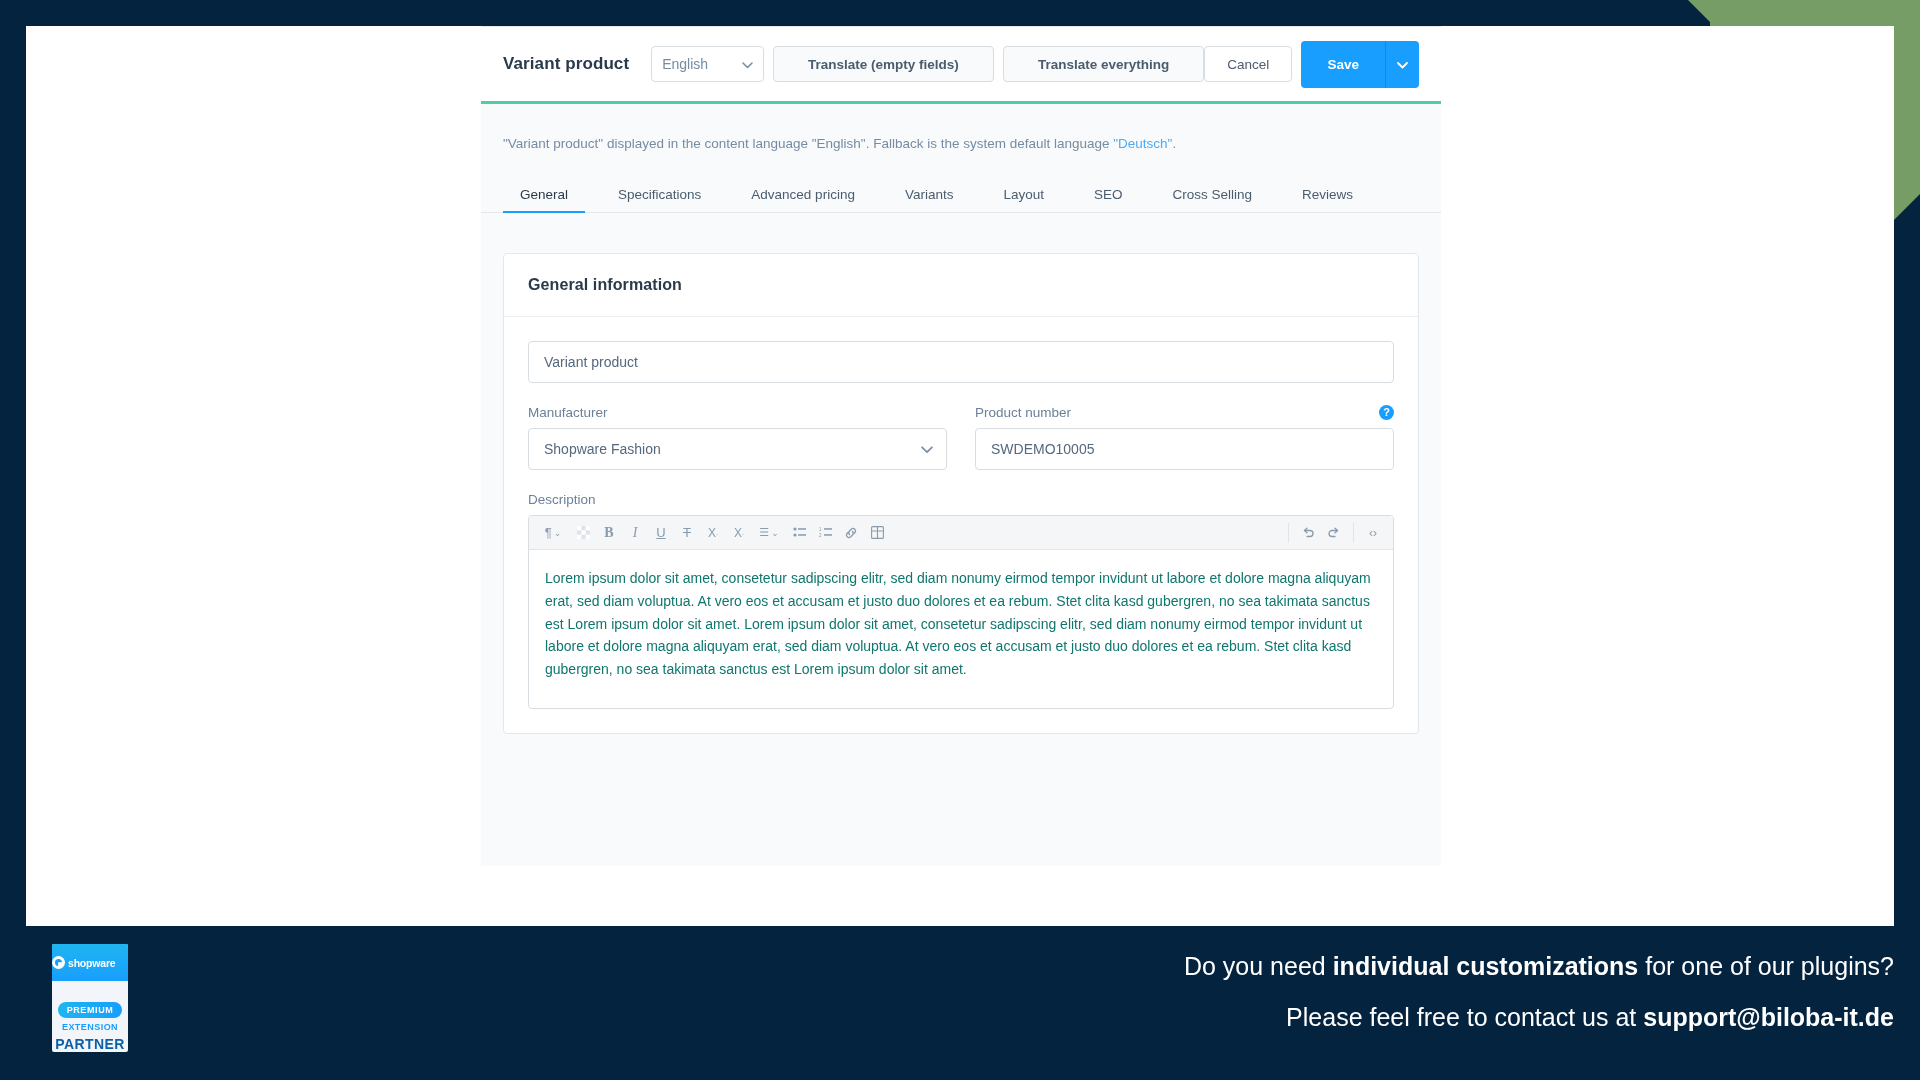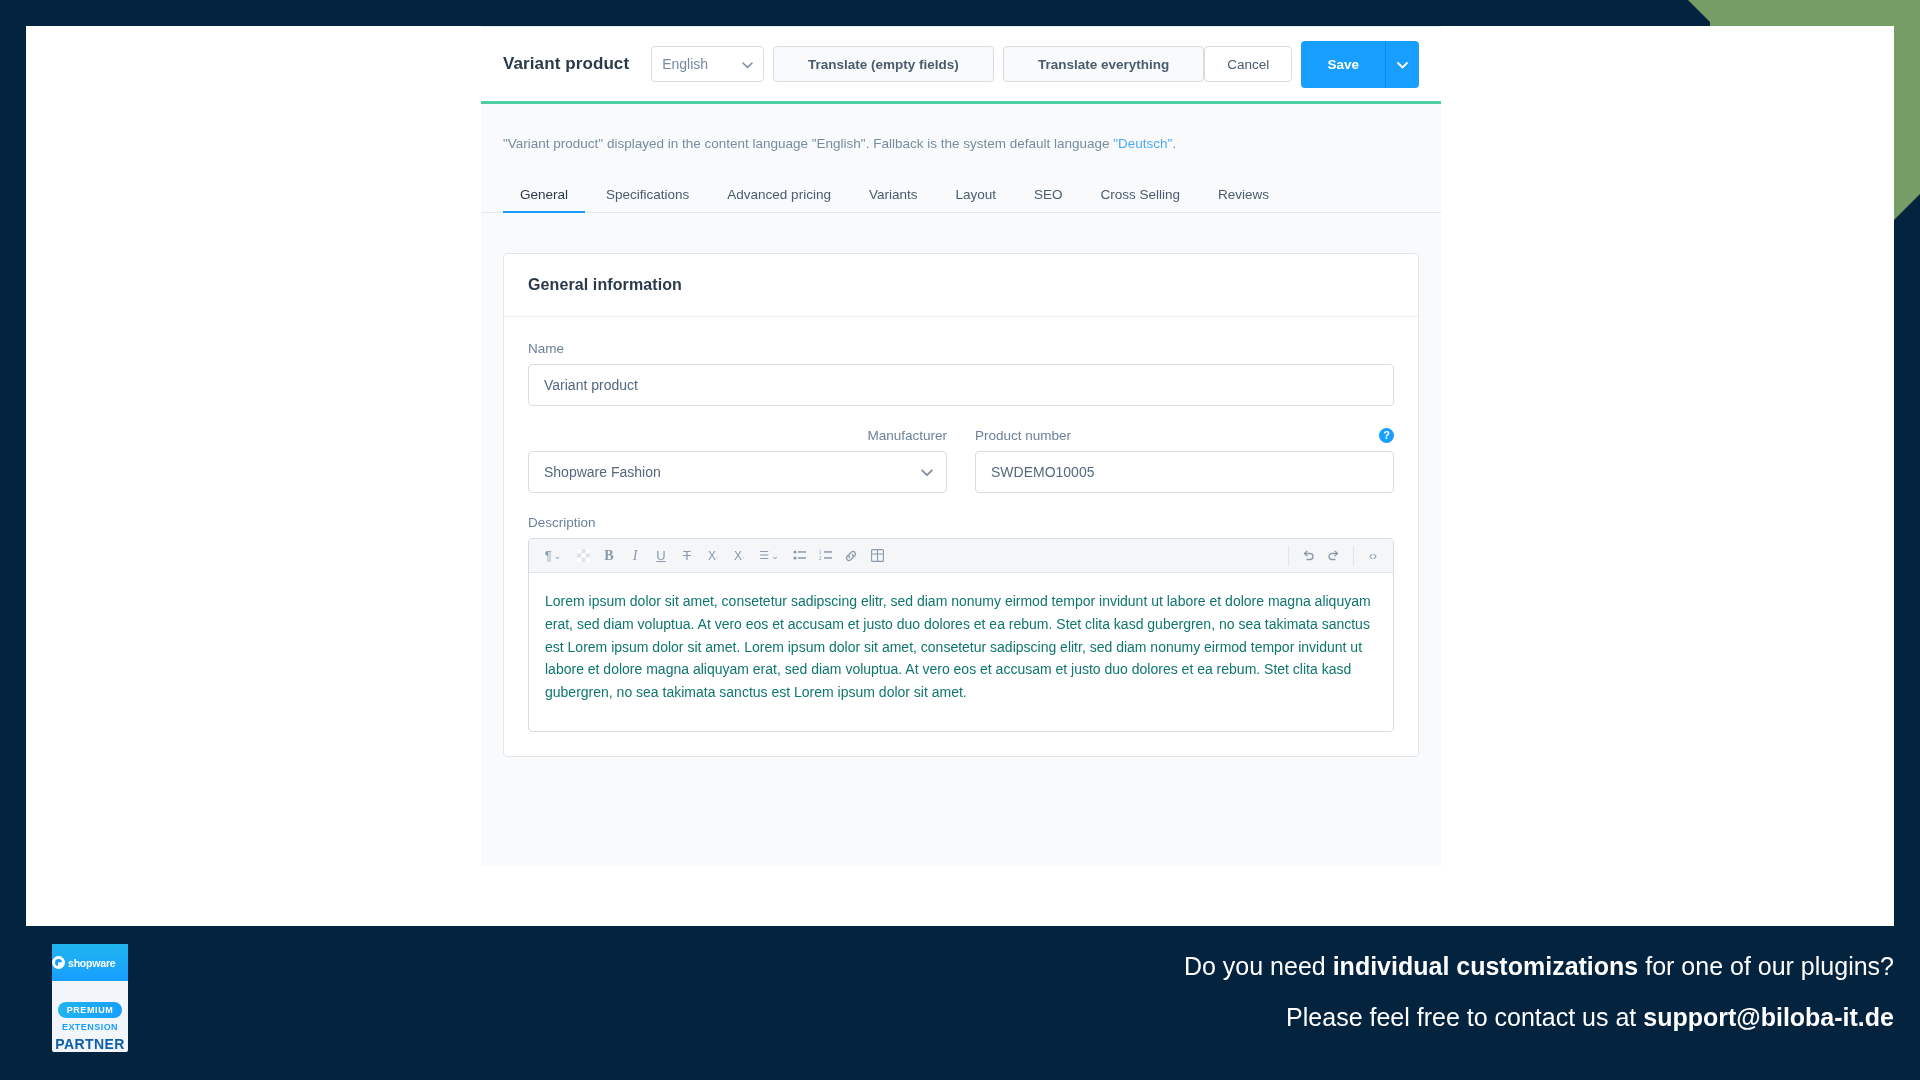--- a/index.html
+++ b/index.html
@@ -133,21 +133,21 @@
     font-size: 13.5px;
     color: #758ca3;
     background: #f9fafb;
   }
   .notice a { color: #4dabf5; text-decoration: none; }
 
   
   .tabs {
     display: flex;
     align-items: flex-end;
-    gap: 4px;
+    gap: 16px;
     padding: 0 22px;
     margin-top: 28px;
     border-bottom: 1px solid #e4e7ea;
     background: #f9fafb;
   }
   .tab {
     font-size: 13.5px;
     color: #4a5c6e;
     padding: 8px 17px 9px 17px;
     cursor: pointer;
@@ -193,21 +193,21 @@
     border: 1px solid #d8dde2;
     border-radius: 4px;
     background: #fff;
     padding: 0 15px;
     font-size: 14px;
     color: #55687d;
     font-family: "Liberation Sans", sans-serif;
     display: flex;
     align-items: center;
   }
-  .row2 { display: flex; gap: 28px; text-align: right; }
+  .row2 { display: flex; gap: 28px; }
   .row2 > div { flex: 1; }
   .select-wrap { position: relative; }
   .select-wrap .chev {
     position: absolute; right: 14px; top: 50%;
     transform: translateY(-50%);
     color: #7f8f9f; pointer-events: none;
   }
   .label-row { display: flex; align-items: center; justify-content: space-between; }
   .help-icon {
     width: 15px; height: 15px; border-radius: 50%;
@@ -388,21 +388,20 @@
         </div>
 
         <div class="card-wrap">
           <div class="card">
             <div class="card-head">
               <h2>General information</h2>
             </div>
             <div class="card-body">
 
               <div class="field">
-                <span class="field-label">Name</span>
                 <div class="input">Variant product</div>
               </div>
 
               <div class="row2 field">
                 <div>
                   <span class="field-label">Manufacturer</span>
                   <div class="select-wrap">
                     <div class="input">Shopware Fashion</div>
                     <span class="chev">
                       <svg width="12" height="8" viewBox="0 0 11 7">

